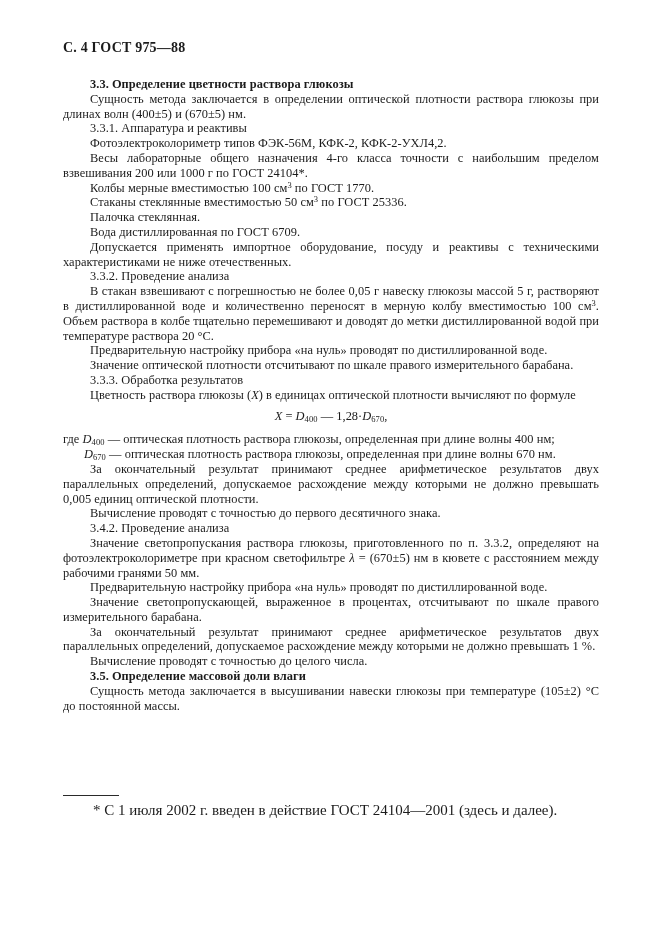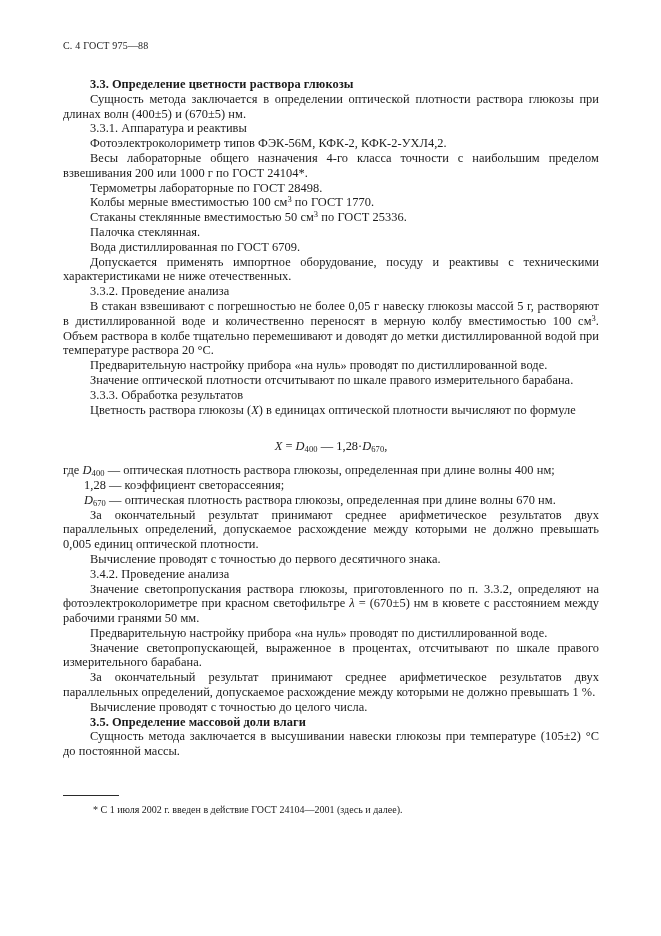--- a/index.html
+++ b/index.html
@@ -7,68 +7,66 @@
     width: 661px; height: 936px;
     background: #ffffff;
     font-family: "Liberation Serif", "DejaVu Serif", serif;
     color: #1b1b1b;
     overflow: hidden;
     position: relative;
   }
   .page { position: absolute; inset: 0; background: #ffffff; }
   .page-header {
     position: absolute; left: 63px; top: 40px;
-    font-size: 10px; font-weight: 400; letter-spacing: 0.2px;
+    font-size: 14px; font-weight: 700; letter-spacing: 0.2px;
   }
   .content {
     position: absolute; left: 63px; top: 77px; width: 536px;
     font-size: 12.4px; line-height: 14.8px; letter-spacing: 0.05px;
   }
   .para { margin: 0; text-align: justify; }
   .style-heading  { font-weight: 700; text-indent: 27px; }
   .style-body     { text-indent: 27px; }
-  .style-formula  { text-align: center; text-indent: 0; margin: 22px 0 9px; }
+  .style-formula  { text-align: center; text-indent: 0; margin: 6px 0 9px; }
   .style-where-lead { text-indent: 0; }
   .style-where    { text-indent: 0; padding-left: 21px; }
   .para i { font-style: italic; }
   .para sub { font-size: 8.5px; line-height: 0; vertical-align: -2px; }
   .para sup { font-size: 8.5px; line-height: 0; vertical-align: 4px; }
   .footnote {
     position: absolute; left: 63px; top: 795px; width: 536px;
   }
   .footnote-rule { width: 56px; height: 1px; background: #2a2a2a; margin: 0 0 7px 0; }
-  .footnote-text { font-size: 10px; line-height: 14px; text-indent: 30px; margin: 0; text-align: left; }
+  .footnote-text { font-size: 15px; line-height: 14px; text-indent: 30px; margin: 0; text-align: left; }
 </style>
 </head>
 <body>
 
 <div class="page">
   <div class="page-header">С. 4 ГОСТ 975—88</div>
 
   <div class="content">
       <p class="para style-heading"><span>3.3. Определение цветности раствора глюкозы</span></p>
       <p class="para style-body"><span>Сущность метода заключается в определении оптической плотности раствора глюкозы при длинах волн (400±5) и (670±5) нм.</span></p>
       <p class="para style-body"><span>3.3.1. Аппаратура и реактивы</span></p>
       <p class="para style-body"><span>Фотоэлектроколориметр типов ФЭК-56М, КФК-2, КФК-2-УХЛ4,2.</span></p>
       <p class="para style-body"><span>Весы лабораторные общего назначения 4-го класса точности с наибольшим пределом взвешивания 200 или 1000 г по ГОСТ 24104*.</span></p>
-      <p class="para style-body"><span>Термометры лабораторные по ГОСТ 28498.</span></p>
       <p class="para style-body"><span>Колбы мерные вместимостью 100 см</span><sup>3</sup><span> по ГОСТ 1770.</span></p>
       <p class="para style-body"><span>Стаканы стеклянные вместимостью 50 см</span><sup>3</sup><span> по ГОСТ 25336.</span></p>
       <p class="para style-body"><span>Палочка стеклянная.</span></p>
       <p class="para style-body"><span>Вода дистиллированная по ГОСТ 6709.</span></p>
       <p class="para style-body"><span>Допускается применять импортное оборудование, посуду и реактивы с техническими характеристиками не ниже отечественных.</span></p>
       <p class="para style-body"><span>3.3.2. Проведение анализа</span></p>
       <p class="para style-body"><span>В стакан взвешивают с погрешностью не более 0,05 г навеску глюкозы массой 5 г, растворяют в дистиллированной воде и количественно переносят в мерную колбу вместимостью 100 см</span><sup>3</sup><span>. Объем раствора в колбе тщательно перемешивают и доводят до метки дистиллированной водой при температуре раствора 20 °С.</span></p>
       <p class="para style-body"><span>Предварительную настройку прибора «на нуль» проводят по дистиллированной воде.</span></p>
       <p class="para style-body"><span>Значение оптической плотности отсчитывают по шкале правого измерительного барабана.</span></p>
       <p class="para style-body"><span>3.3.3. Обработка результатов</span></p>
       <p class="para style-body"><span>Цветность раствора глюкозы (</span><i>X</i><span>) в единицах оптической плотности вычисляют по формуле</span></p>
       <p class="para style-formula"><i>X</i><span> = </span><i>D</i><sub>400</sub><span> — 1,28·</span><i>D</i><sub>670</sub><span>,</span></p>
       <p class="para style-where-lead"><span>где </span><i>D</i><sub>400</sub><span> — оптическая плотность раствора глюкозы, определенная при длине волны 400 нм;</span></p>
-      <p class="para style-where"><span>1,28 — коэффициент светорассеяния;</span></p>
       <p class="para style-where"><i>D</i><sub>670</sub><span> — оптическая плотность раствора глюкозы, определенная при длине волны 670 нм.</span></p>
       <p class="para style-body"><span>За окончательный результат принимают среднее арифметическое результатов двух параллельных определений, допускаемое расхождение между которыми не должно превышать 0,005 единиц оптической плотности.</span></p>
       <p class="para style-body"><span>Вычисление проводят с точностью до первого десятичного знака.</span></p>
       <p class="para style-body"><span>3.4.2. Проведение анализа</span></p>
       <p class="para style-body"><span>Значение светопропускания раствора глюкозы, приготовленного по п. 3.3.2, определяют на фотоэлектроколориметре при красном светофильтре </span><i>λ</i><span> = (670±5) нм в кювете с расстоянием между рабочими гранями 50 мм.</span></p>
       <p class="para style-body"><span>Предварительную настройку прибора «на нуль» проводят по дистиллированной воде.</span></p>
       <p class="para style-body"><span>Значение светопропускающей, выраженное в процентах, отсчитывают по шкале правого измерительного барабана.</span></p>
       <p class="para style-body"><span>За окончательный результат принимают среднее арифметическое результатов двух параллельных определений, допускаемое расхождение между которыми не должно превышать 1 %.</span></p>
       <p class="para style-body"><span>Вычисление проводят с точностью до целого числа.</span></p>
       <p class="para style-heading"><span>3.5. Определение массовой доли влаги</span></p>

